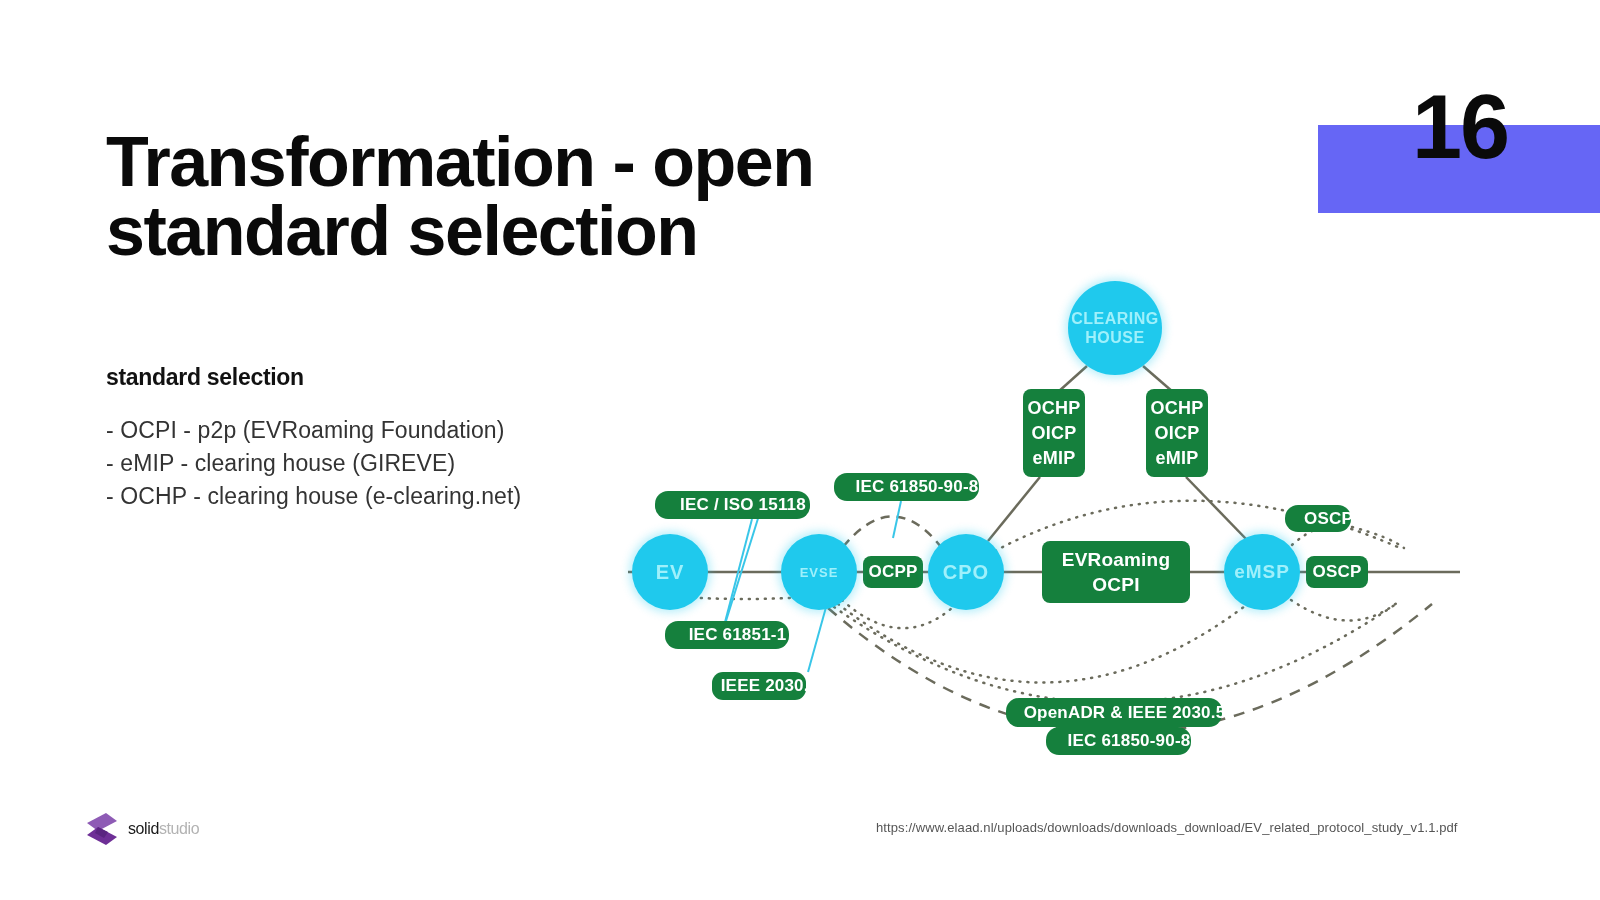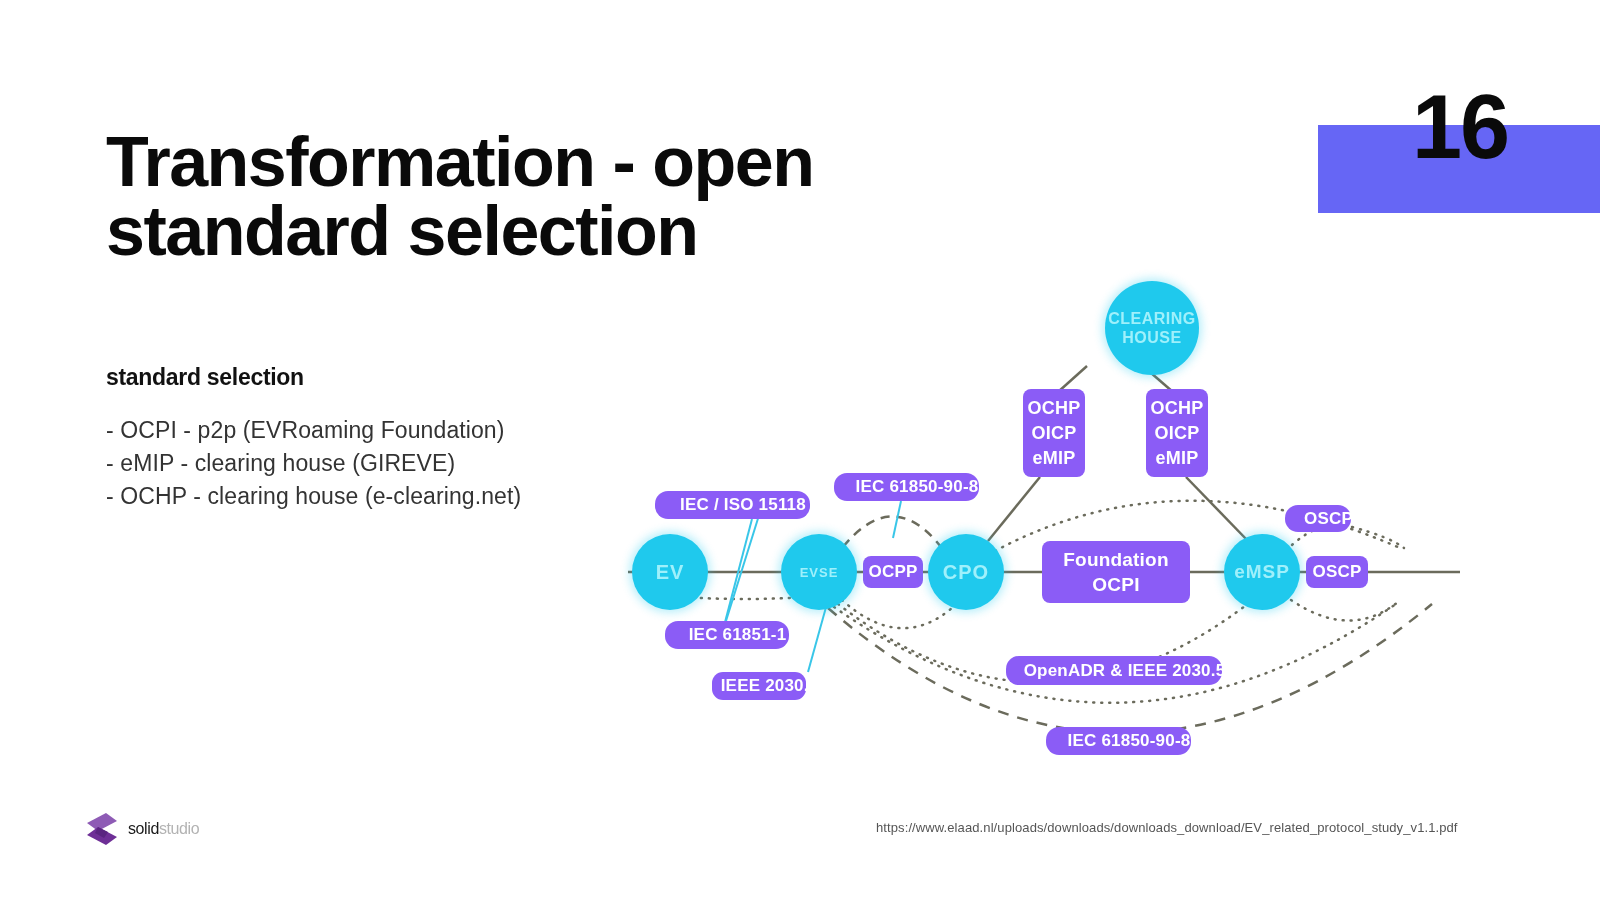--- a/index.html
+++ b/index.html
@@ -88,21 +88,21 @@
     letter-spacing: 1px;
     box-shadow: 0 0 9px 3px rgba(31,201,237,0.30);
   }
   .node.n-main { width: 76px; height: 76px; font-size: 20px; }
   .node.n-clearing {
     width: 94px; height: 94px; font-size: 16px;
     line-height: 19px; letter-spacing: 0.5px;
   }
   .chip {
     position: absolute;
-    background: #8b5cf6;
+    background: #15803d;
     color: #ffffff;
     display: flex;
     align-items: center;
     justify-content: center;
     text-align: center;
     font-size: 17px;
     font-weight: 600;
     letter-spacing: 0.2px;
     padding: 4px 11px;
     white-space: nowrap;
@@ -199,33 +199,33 @@
     <span>eMIP</span>
   </div>
 
   <div class="chip box stack" style="left:1146px; top:389px; width:62px; height:88px; flex-direction:column;">
     <span>OCHP</span>
     <span>OICP</span>
     <span>eMIP</span>
   </div>
 
   <div class="chip box stack" style="left:1042px; top:541px; width:148px; height:62px; flex-direction:column; font-size:19px;">
-    <span>Foundation</span>
+    <span>EVRoaming</span>
     <span>OCPI</span>
   </div>
 
   <div class="chip pill" style="left:1285px; top:505px; width:66px; height:27px;">OSCP</div>
 
   <div class="chip box" style="left:1306px; top:556px; width:62px; height:32px;">OSCP</div>
 
-  <div class="chip pill" style="left:1006px; top:656px; width:216px; height:29px;">OpenADR &amp; IEEE 2030.5</div>
+  <div class="chip pill" style="left:1006px; top:698px; width:216px; height:29px;">OpenADR &amp; IEEE 2030.5</div>
 
   <div class="chip pill" style="left:1046px; top:727px; width:145px; height:28px;">IEC 61850-90-8</div>
 
-  <div class="node n-clearing" style="left:1105px; top:281px;">
+  <div class="node n-clearing" style="left:1068px; top:281px;">
     <div>
       <span>CLEARING</span><br>
       <span>HOUSE</span>
     </div>
   </div>
 
   <div class="node n-main" style="left:632px; top:534px;">EV</div>
 
   <div class="node n-main" style="left:781px; top:534px; font-size:13px;">EVSE</div>
 

